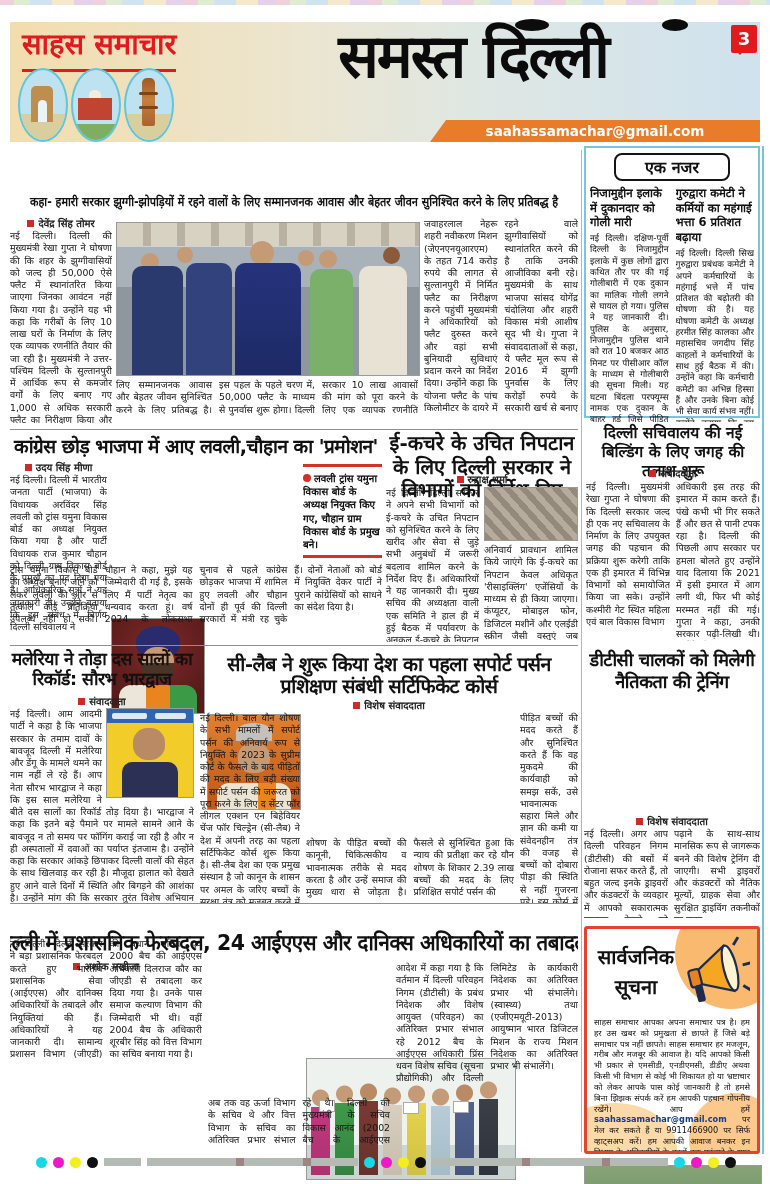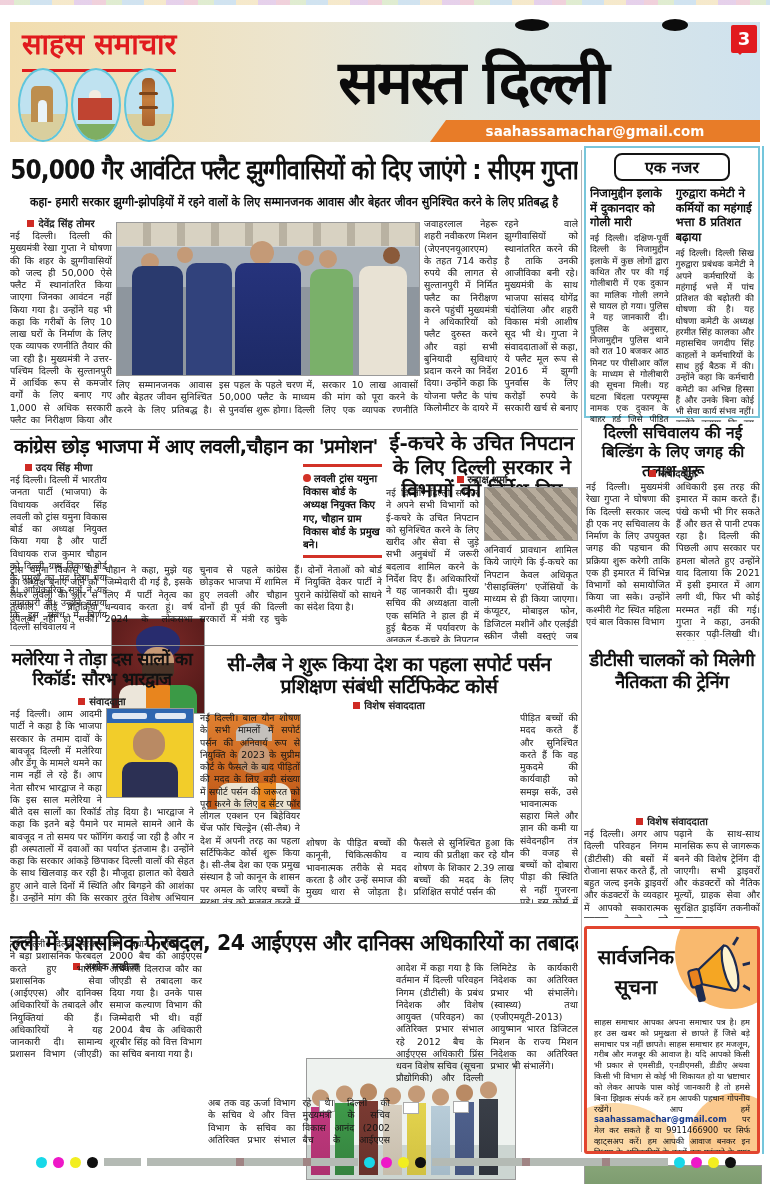--- a/index.html
+++ b/index.html
@@ -19,21 +19,21 @@
   .oval{width:46px;height:70px;border-radius:50%;border:2px solid #5fc6dc;overflow:hidden;position:relative;background:#bfe2f0;}
   .ov-ground{position:absolute;left:0;right:0;bottom:0;height:26px;background:#d9cf9e;}
   .ig-arch{position:absolute;left:11px;top:16px;width:22px;height:36px;background:#bd8e4e;border-radius:5px 5px 0 0;}
   .ig-hole{position:absolute;left:18px;top:30px;width:9px;height:22px;background:#e9f3f8;border-radius:5px 5px 0 0;}
   .rf-wall{position:absolute;left:5px;top:28px;width:34px;height:22px;background:#c04431;}
   .rf-dome{position:absolute;left:16px;top:20px;width:12px;height:10px;background:#f2ede0;border-radius:50% 50% 0 0;}
   .rf-grass{position:absolute;left:0;right:0;bottom:0;height:16px;background:#7fae62;}
   .qm-tower{position:absolute;left:16px;top:8px;width:13px;height:48px;border-radius:5px 5px 2px 2px;
     background:linear-gradient(180deg,#9e5a28,#c67f3d 45%,#a96330);}
   .qm-ring{position:absolute;left:13px;width:19px;height:3px;background:#7c4418;border-radius:2px;}
-  .big-title{left:190px;right:14px;top:30px;text-align:center;font-size:60px;font-weight:800;
+  .big-title{left:190px;right:14px;top:4px;text-align:center;font-size:60px;font-weight:800;
     letter-spacing:-2px;color:#0b0b0b;line-height:1.0;}
   .dateline{left:208px;top:99px;width:240px;font-size:12.5px;font-weight:700;color:#0b0b0b;}
   .orangebar{right:0;bottom:0;width:330px;height:22px;background:#e87c28;
     clip-path:polygon(16px 0,100% 0,100% 100%,0 100%);}
   .mast-email{display:block;text-align:center;color:#fff;font-weight:700;font-size:13.5px;line-height:22px;}
   .pageno{left:731px;top:25px;width:26px;height:28px;background:#e11a1e;color:#fff;
     font-size:18px;font-weight:800;text-align:center;line-height:28px;border-radius:2px;}
   .pageno::after{content:"";position:absolute;left:4px;bottom:-7px;border:5px solid transparent;border-top-color:#e11a1e;}
   .bt{font-size:9.3px;line-height:1.32;text-align:justify;color:#151515;overflow:hidden;}
   .byline{font-size:10px;font-weight:700;text-align:center;color:#222;}
@@ -176,23 +176,20 @@
         <div class="qm-ring" style="top:36px;"></div>
       </div>
     </div>
     <div class="abs big-title">समस्त दिल्ली</div>
     <div class="abs orangebar">
       <span class="mast-email">saahassamachar@gmail.com</span>
     </div>
   </div>
   <div class="abs pageno">3</div>
 
-  <div class="abs lead-head nowrapline">
-    <span>50,000 गैर आवंटित फ्लैट झुग्गीवासियों को दिए जाएंगे : सीएम गुप्ता</span>
-  </div>
   <div class="abs lead-sub nowrapline">
     <span>कहा- हमारी सरकार झुग्गी-झोपड़ियों में रहने वालों के लिए सम्मानजनक आवास और बेहतर जीवन सुनिश्चित करने के लिए प्रतिबद्ध है</span>
   </div>
 
   <div class="abs l-col1">
     <div class="byline">
       <span class="sq"></span><span>देवेंद्र सिंह तोमर</span>
     </div>
     <div class="bt" style="height:196px;">नई दिल्ली। दिल्ली की मुख्यमंत्री रेखा गुप्ता ने घोषणा की कि शहर के झुग्गीवासियों को जल्द ही 50,000 ऐसे फ्लैट में स्थानांतरित किया जाएगा जिनका आवंटन नहीं किया गया है। उन्होंने यह भी कहा कि गरीबों के लिए 10 लाख घरों के निर्माण के लिए एक व्यापक रणनीति तैयार की जा रही है। मुख्यमंत्री ने उत्तर-पश्चिम दिल्ली के सुल्तानपुरी में आर्थिक रूप से कमजोर वर्गों के लिए बनाए गए 1,000 से अधिक सरकारी फ्लैट का निरीक्षण किया और कहा कि उनकी सरकार प्रधानमंत्री नरेन्द्र मोदी की परिकल्पना के अनुसार प्रत्येक झुग्गीवासी को आवास उपलब्ध कराने के लिए प्रतिबद्ध है। उन्होंने कहा, हमारी सरकार झुग्गी-झोपड़ियों में रहने वाले के</div>
   </div>
@@ -217,21 +214,21 @@
   <div class="abs bt l-colB">जवाहरलाल नेहरू शहरी नवीकरण मिशन (जेएनएनयूआरएम) के तहत 714 करोड़ रुपये की लागत से सुल्तानपुरी में निर्मित फ्लैट का निरीक्षण करने पहुंचीं मुख्यमंत्री ने अधिकारियों को फ्लैट दुरुस्त करने और वहां सभी बुनियादी सुविधाएं प्रदान करने का निर्देश दिया। उन्होंने कहा कि योजना फ्लैट के पांच किलोमीटर के दायरे में रहने वाले झुग्गीवासियों को स्थानांतरित करने की है ताकि उनकी आजीविका बनी रहे। मुख्यमंत्री के साथ भाजपा सांसद योगेंद्र चंदोलिया और शहरी विकास मंत्री आशीष सूद भी थे। गुप्ता ने संवाददाताओं से कहा, ये फ्लैट मूल रूप से 2016 में झुग्गी पुनर्वास के लिए करोड़ों रुपये के सरकारी खर्च से बनाए गए थे, लेकिन पिछली सरकारों की उदासीनता और इरादे की कमी के कारण इनका आवंटन नहीं हो पाया। उन्होंने कहा कि दिल्ली के बाहरी इलाकों में बने 50,000 अन्य फ्लैट के साथ भी ऐसी ही स्थिति है, जिनमें से कई की हालत खराब हो गई है और उन्हें रहने योग्य बनाने के लिए पर्याप्त धनराशि की आवश्यकता होगी। उन्होंने कहा कि केंद्र सरकार ने इनमें से हजारों फ्लैट की मरम्मत के लिए लगभग 732 करोड़ रुपये पहले ही मंजूर कर दिए हैं।</div>
 
   <div class="abs en-box">
     <div class="en-title">एक नजर</div>
     <div class="en-cols">
       <div class="en-col">
         <div class="en-h">निजामुद्दीन इलाके में दुकानदार को गोली मारी</div>
         <div class="en-b">नई दिल्ली। दक्षिण-पूर्वी दिल्ली के निजामुद्दीन इलाके में कुछ लोगों द्वारा कथित तौर पर की गई गोलीबारी में एक दुकान का मालिक गोली लगने से घायल हो गया। पुलिस ने यह जानकारी दी। पुलिस के अनुसार, निजामुद्दीन पुलिस थाने को रात 10 बजकर आठ मिनट पर पीसीआर कॉल के माध्यम से गोलीबारी की सूचना मिली। यह घटना बिंदला परफ्यूम्स नामक एक दुकान के बाहर हुई जिसे पीड़ित फुरकान और उसके दो भाई वसीम (33) और अब्दुल खालिद (30) चलाते हैं। पुलिस ने बताया कि प्रारंभिक जांच में सामने आया कि रात करीब 10 बजे उनका पूर्व किरायेदार एहसान कुछ लोगों के साथ दुकान पर आया और वसीम से झगड़ा करने लगा।</div>
       </div>
       <div class="en-col">
-        <div class="en-h">गुरुद्वारा कमेटी ने कर्मियों का महंगाई भत्ता 8 प्रतिशत बढ़ाया</div>
+        <div class="en-h">गुरुद्वारा कमेटी ने कर्मियों का महंगाई भत्ता 6 प्रतिशत बढ़ाया</div>
         <div class="en-b">नई दिल्ली। दिल्ली सिख गुरुद्वारा प्रबंधक कमेटी ने अपने कर्मचारियों के महंगाई भत्ते में पांच प्रतिशत की बढ़ोतरी की घोषणा की है। यह घोषणा कमेटी के अध्यक्ष हरमीत सिंह कालका और महासचिव जगदीप सिंह काहलों ने कर्मचारियों के साथ हुई बैठक में की। उन्होंने कहा कि कर्मचारी कमेटी का अभिन्न हिस्सा हैं और उनके बिना कोई भी सेवा कार्य संभव नहीं। उन्होंने बताया कि इस बार सभी कर्मचारियों का वेतन समय पर 31 तारीख को जारी कर दिया गया है। साथ ही सेवानिवृत्त हो रहे कर्मचारियों के बकाया भुगतान भी समय पर किए जा रहे हैं। उनका कहना है कि गुरु तेग बहादुर के 350वें प्रकाश पर्व को भव्य स्तर पर मनाने की तैयारी चल रही है, जिसके आयोजन की सफलता में कर्मचारियों की भूमिका बेहद अहम होगी।</div>
       </div>
     </div>
   </div>
 
   <div class="abs rule rule1"></div>
   <div class="abs vrule" style="left:581px;top:150px;height:1002px;"></div>
   <div class="abs blue-edge"></div>
 
   <div class="abs lv-col1">

